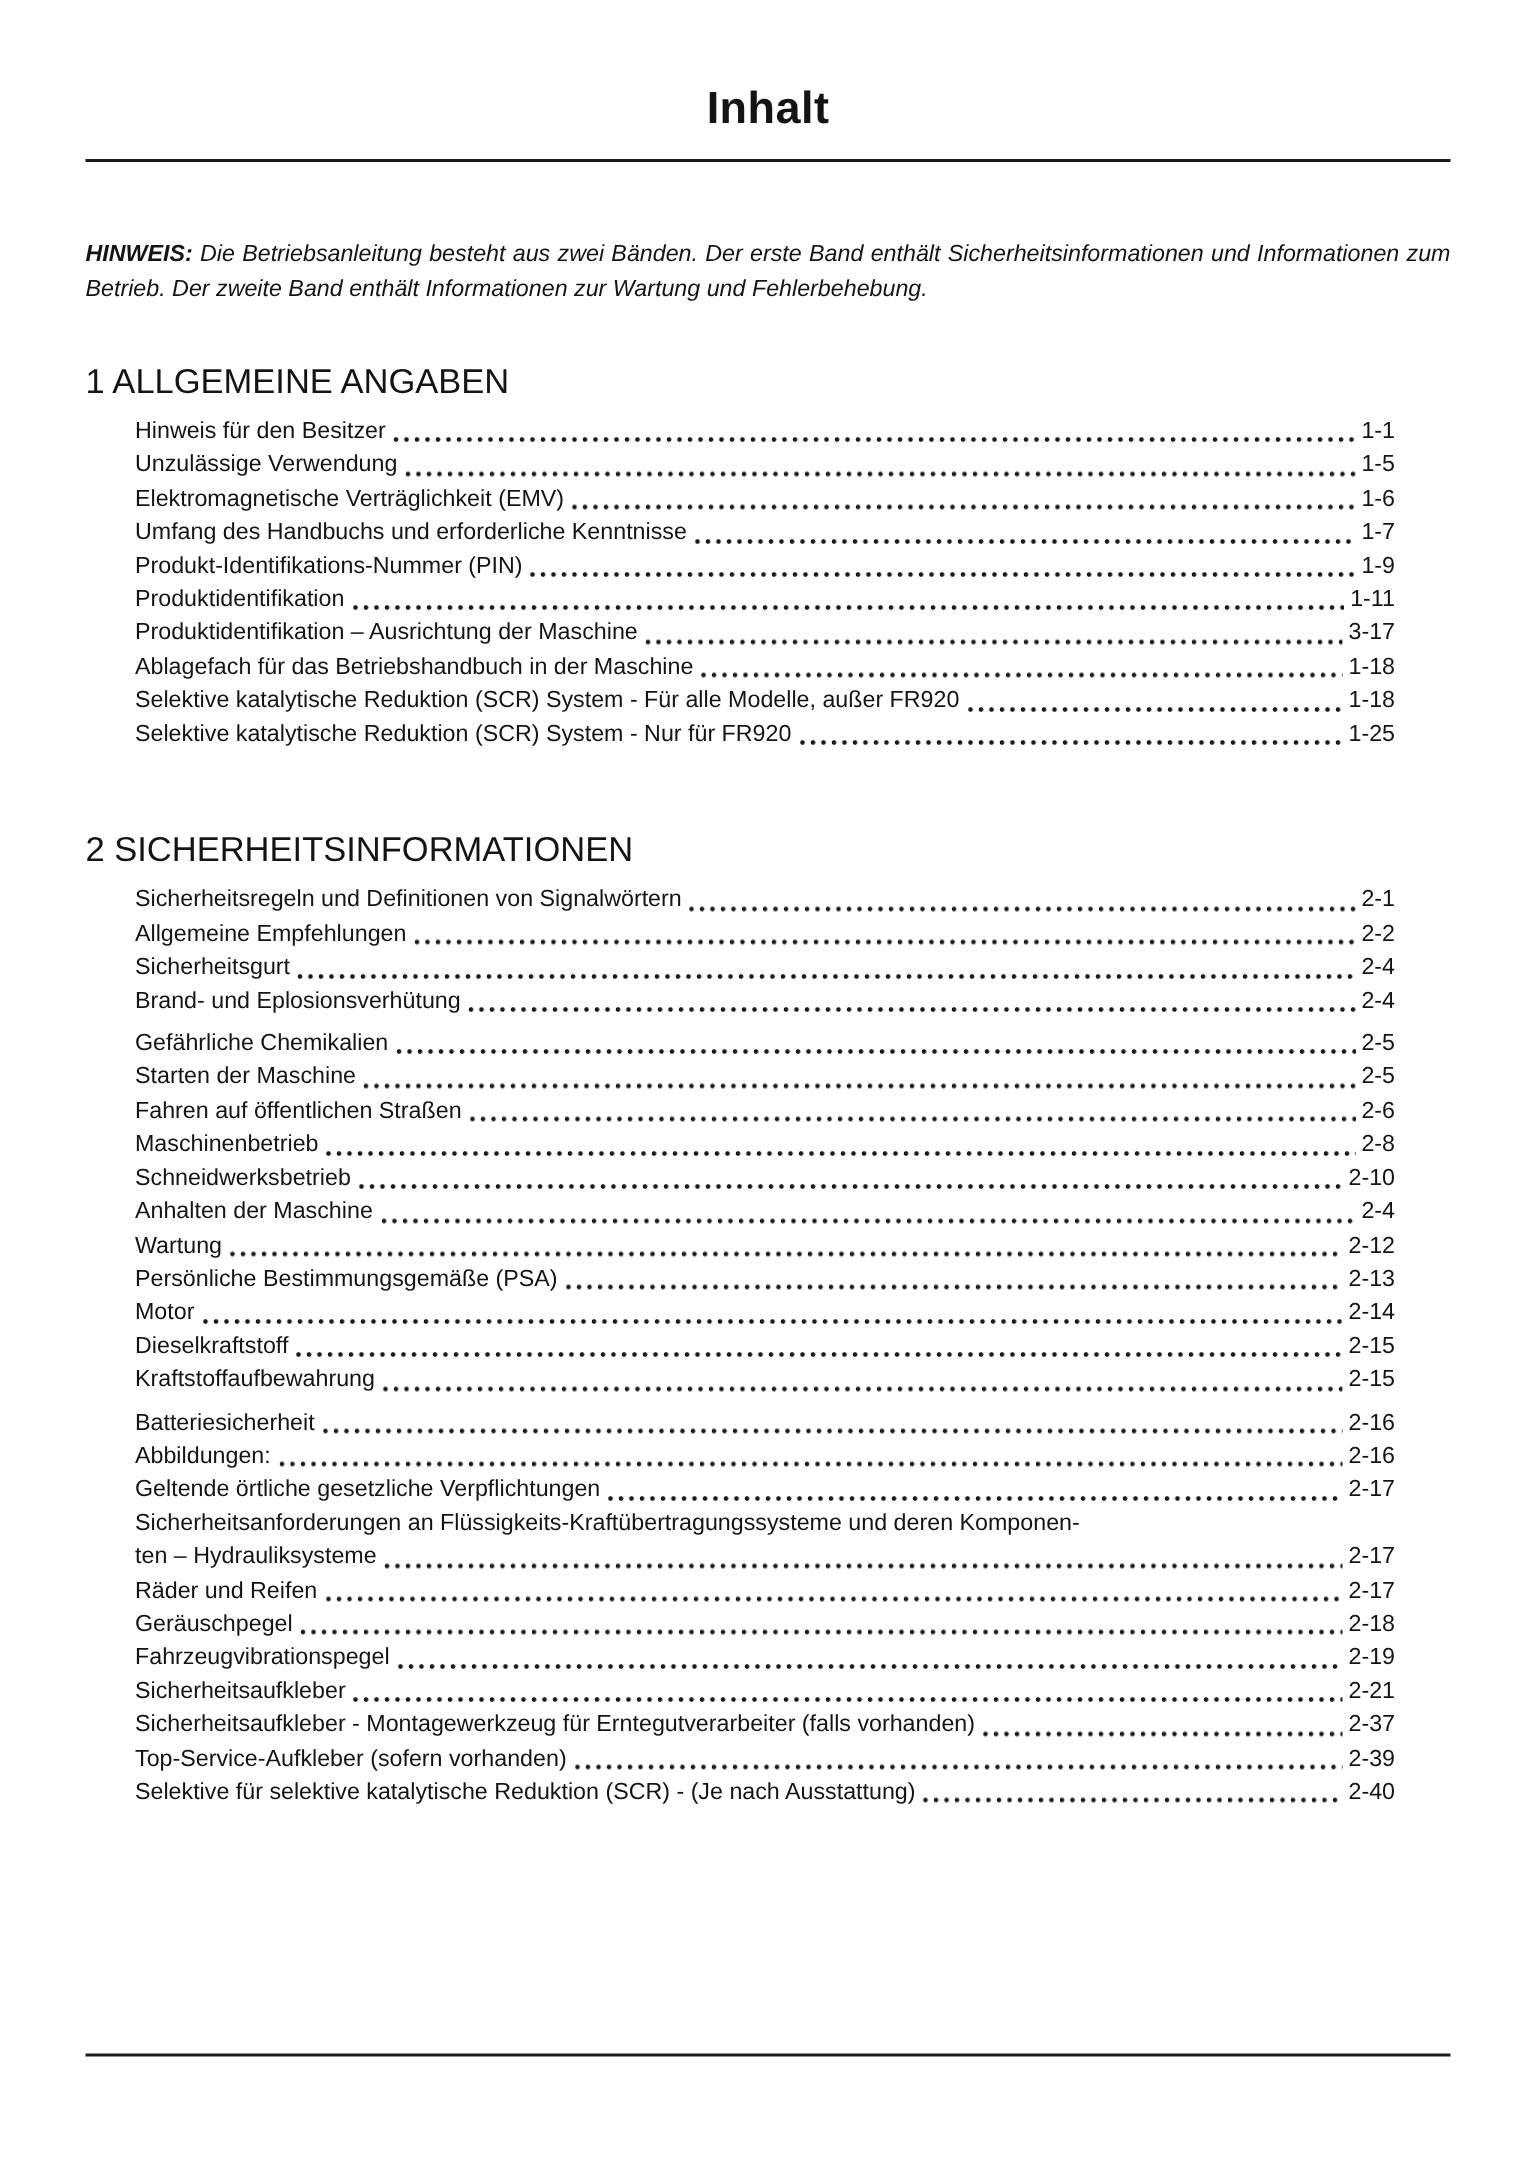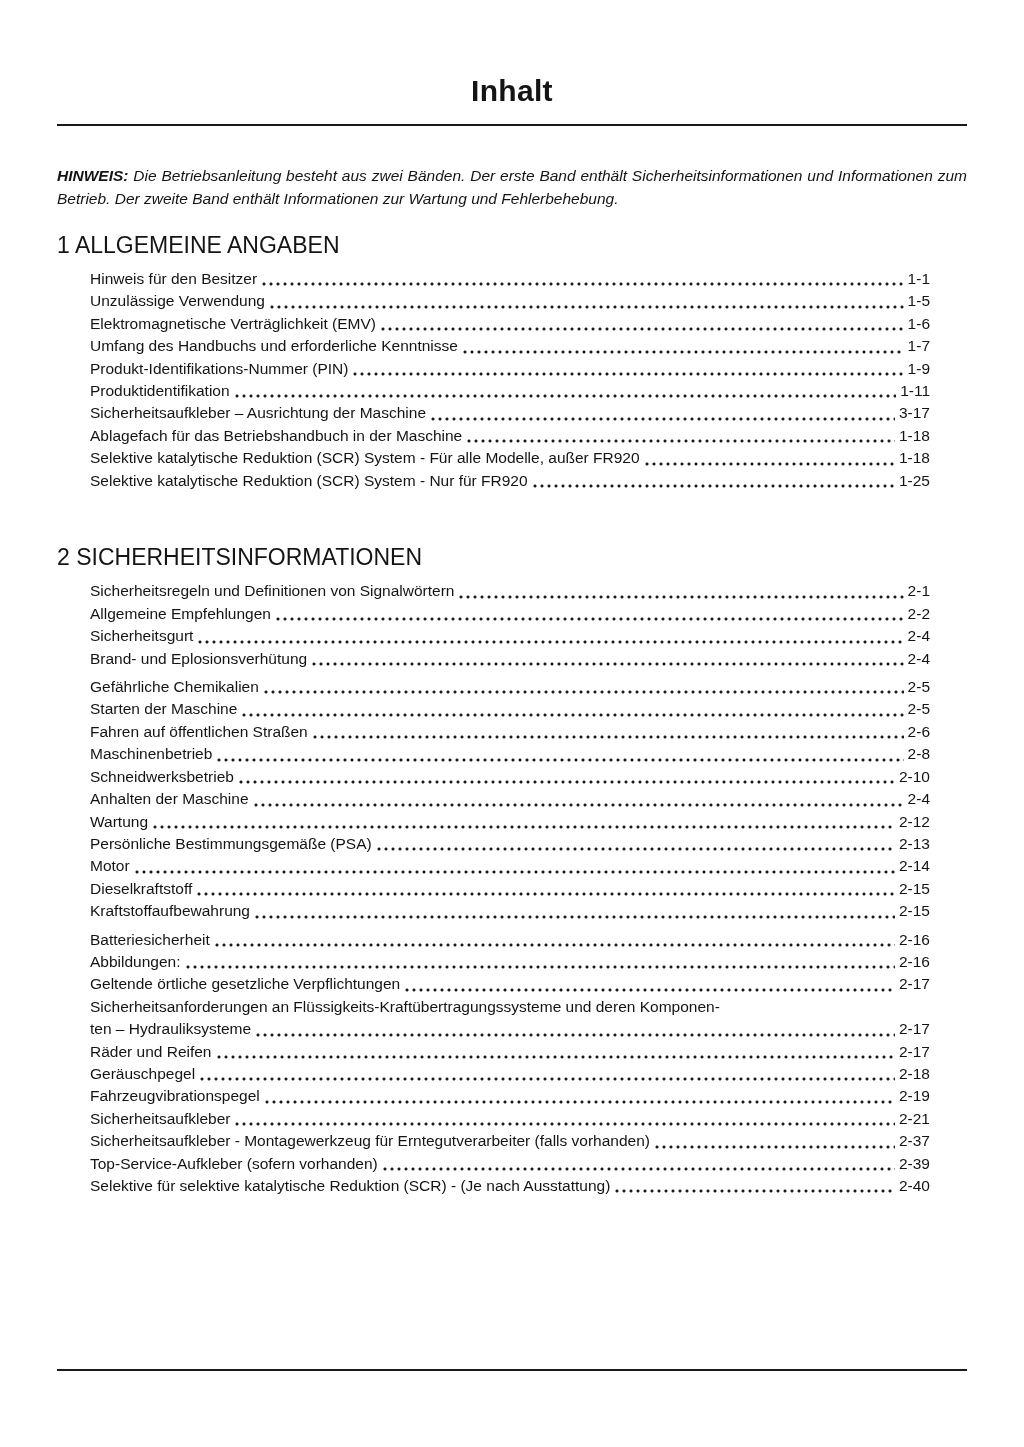--- a/index.html
+++ b/index.html
@@ -9,42 +9,42 @@
     height: 1447px;
     font-family: "Liberation Sans", sans-serif;
     color: #141414;
     overflow: hidden;
     position: relative;
   }
   .page {
     position: relative;
     width: 100%;
     height: 100%;
-    padding: 76px 57px 0 57px;
+    padding: 58px 57px 0 57px;
   }
   .title {
     text-align: center;
     font-size: 30px;
     font-weight: bold;
     letter-spacing: 0.3px;
     line-height: 1;
     padding-bottom: 18px;
   }
   .title-rule {
     border-top: 2px solid #1a1a1a;
   }
   .note {
-    margin-top: 38px;
+    margin-top: 50px;
     font-size: 15.5px;
     font-style: italic;
     line-height: 1.5;
     text-align: justify;
   }
   .note .note-label { font-weight: bold; }
-  #sections { margin-top: 21px; }
+  #sections { margin-top: 36px; }
   .toc-section { margin-bottom: 52px; }
   .section-heading {
     font-size: 23px;
     font-weight: 400;
     line-height: 1.15;
     margin-bottom: 10px;
   }
   .entries {
     margin-left: 33px;
     margin-right: 37px;
@@ -131,21 +131,21 @@
           </div>
           <div class="entry">
             <div class="entry-row">
               <span class="entry-label">Produktidentifikation</span>
               <span class="dots"></span>
               <span class="entry-page">1-11</span>
             </div>
           </div>
           <div class="entry">
             <div class="entry-row">
-              <span class="entry-label">Sicherheitsaufkleber – Ausrichtung der Maschine</span>
+              <span class="entry-label">Produktidentifikation – Ausrichtung der Maschine</span>
               <span class="dots"></span>
               <span class="entry-page">3-17</span>
             </div>
           </div>
           <div class="entry">
             <div class="entry-row">
               <span class="entry-label">Ablagefach für das Betriebshandbuch in der Maschine</span>
               <span class="dots"></span>
               <span class="entry-page">1-18</span>
             </div>

